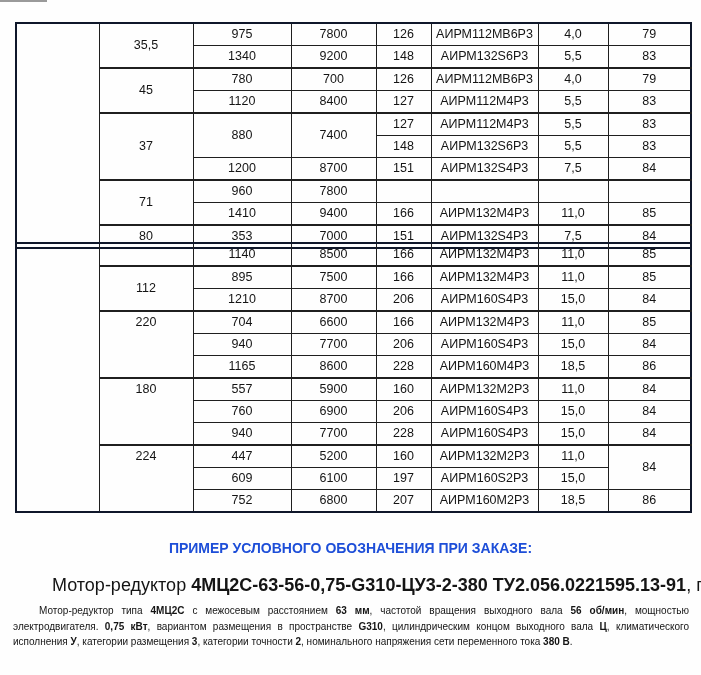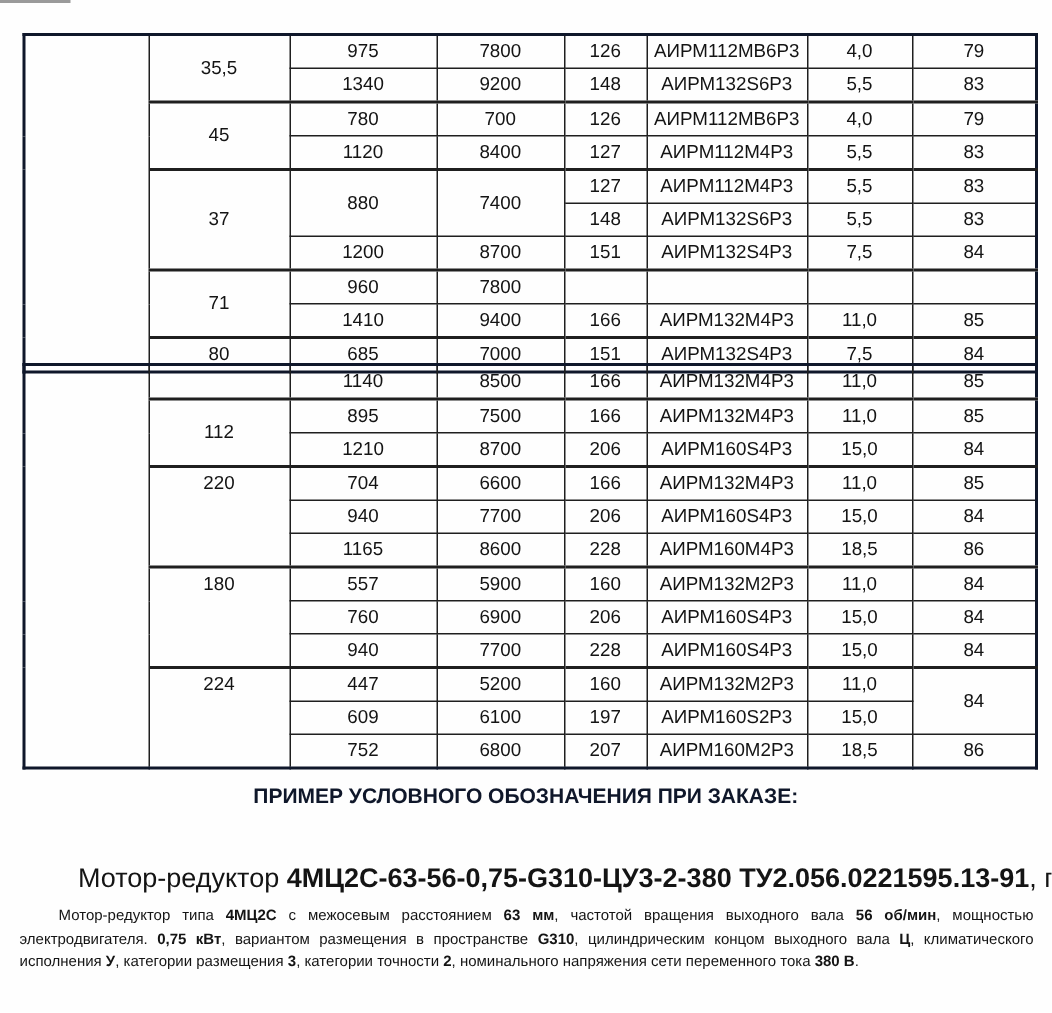--- a/index.html
+++ b/index.html
@@ -32,22 +32,22 @@
     vertical-align:middle;
     font-size:12.5px;
     line-height:1.05;
     color:#141414;
     overflow:hidden;
     white-space:nowrap;
   }
   table.doc-table tr.group-start td{border-top-width:2px;}
   table.doc-table td.va-top{vertical-align:top;padding-top:4px;}
   .order-heading{
-    position:absolute;left:0;top:522px;width:701px;
-    text-align:center;font-weight:bold;font-size:14px;color:#0f172a;
+    position:absolute;left:0;top:540px;width:701px;
+    text-align:center;font-weight:bold;font-size:14px;color:#1d4ed8;
   }
   .order-line{
     position:absolute;left:52px;top:575px;width:650px;
     font-size:18px;color:#141414;white-space:nowrap;
   }
   .order-paragraph{
     position:absolute;left:13px;top:603px;width:676px;
     font-size:10px;line-height:15.5px;color:#141414;
     text-align:justify;text-indent:26px;
   }
@@ -142,21 +142,21 @@
         <tr>
           <td>1410</td>
           <td>9400</td>
           <td>166</td>
           <td>АИРМ132М4Р3</td>
           <td>11,0</td>
           <td>85</td>
         </tr>
         <tr class="group-start">
           <td>80</td>
-          <td>685</td>
+          <td>353</td>
           <td>7000</td>
           <td>151</td>
           <td>АИРМ132S4Р3</td>
           <td>7,5</td>
           <td>84</td>
         </tr>
       </tbody>
   </table>
 
   <table class="doc-table t2">

